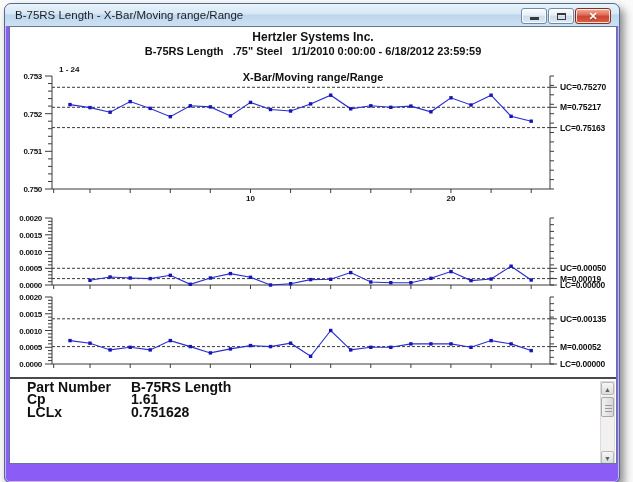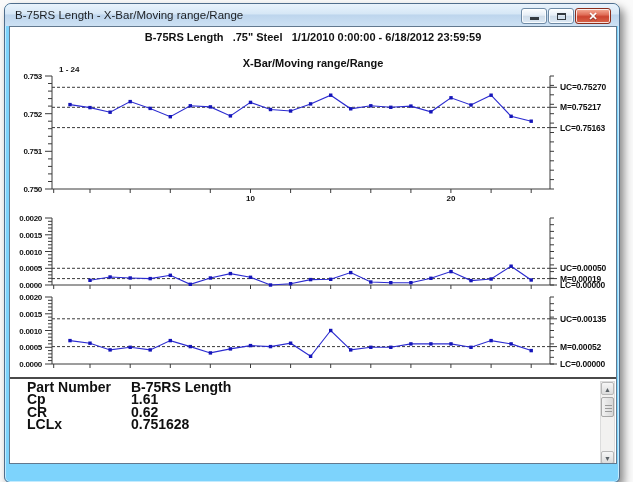--- a/index.html
+++ b/index.html
@@ -1,19 +1,19 @@
 <!DOCTYPE html>
 <html><head>
 <meta charset="utf-8">
 <style>
   * { margin:0; padding:0; box-sizing:border-box; }
   html,body { width:633px; height:482px; background:#fafafa; font-family:"Liberation Sans", sans-serif; overflow:hidden; }
   #window {
     position:absolute; left:4px; top:3px; width:616px; height:480px;
-    background:#7dd3fc;
+    background:#8b5cf6;
     border:1px solid #4f6d8c;
     border-radius:7px 7px 6px 6px;
     box-shadow:4px 5px 9px rgba(0,0,0,0.45), inset 0 0 0 1px rgba(255,255,255,0.55);
   }
   #titlebar {
     position:absolute; left:0; top:0; right:0; height:22px;
     background:linear-gradient(180deg,#e9f3fc 0%,#d6e7f6 45%,#bdd5ed 50%,#cde1f3 100%);
     border-radius:6px 6px 0 0;
     display:flex; align-items:center;
   }
@@ -85,20 +85,21 @@
         <div class="glyph-max"></div>
       </div>
       <div class="winbtn close" title="Close">
         <div class="glyph-close">✕</div>
       </div>
     </div>
   </div>
 
   <div id="content">
     <div id="chart-header">
+      <div id="hdr-company">Hertzler Systems Inc.</div>
       <div id="hdr-subtitle">B-75RS Length   .75" Steel   1/1/2010 0:00:00 - 6/18/2012 23:59:59</div>
       <div id="hdr-charttype">X-Bar/Moving range/Range</div>
     </div>
 
     <svg id="charts-svg" width="608" height="316">
         <g>
           <line x1="42.0" y1="15.0" x2="42.0" y2="128.0" stroke="#3a3a3a" stroke-width="1"></line>
           <line x1="35.0" y1="128.0" x2="42.0" y2="128.0" stroke="#3a3a3a" stroke-width="1"></line>
           <text x="32.0" y="131.0" text-anchor="end" font-size="8" font-weight="bold" font-family="'Liberation Sans',sans-serif" fill="#111111" letter-spacing="-0.3">0.750</text>
           <line x1="35.0" y1="90.3" x2="42.0" y2="90.3" stroke="#3a3a3a" stroke-width="1"></line>
@@ -366,24 +367,20 @@
       <div id="stats-rows">
           <div class="stats-row">
             <span class="stats-label">Part Number</span>
             <span class="stats-value">B-75RS Length</span>
           </div>
           <div class="stats-row">
             <span class="stats-label">Cp</span>
             <span class="stats-value">1.61</span>
           </div>
           <div class="stats-row">
-            <span class="stats-label">CR</span>
-            <span class="stats-value">0.62</span>
-          </div>
-          <div class="stats-row">
             <span class="stats-label">LCLx</span>
             <span class="stats-value">0.751628</span>
           </div>
         </div>
       <div id="vscrollbar">
         <div id="scroll-up" class="scroll-arrow">▲</div>
         <div id="scroll-thumb">
           <div class="grip" style="top:7px"></div>
           <div class="grip" style="top:10px"></div>
           <div class="grip" style="top:13px"></div>

